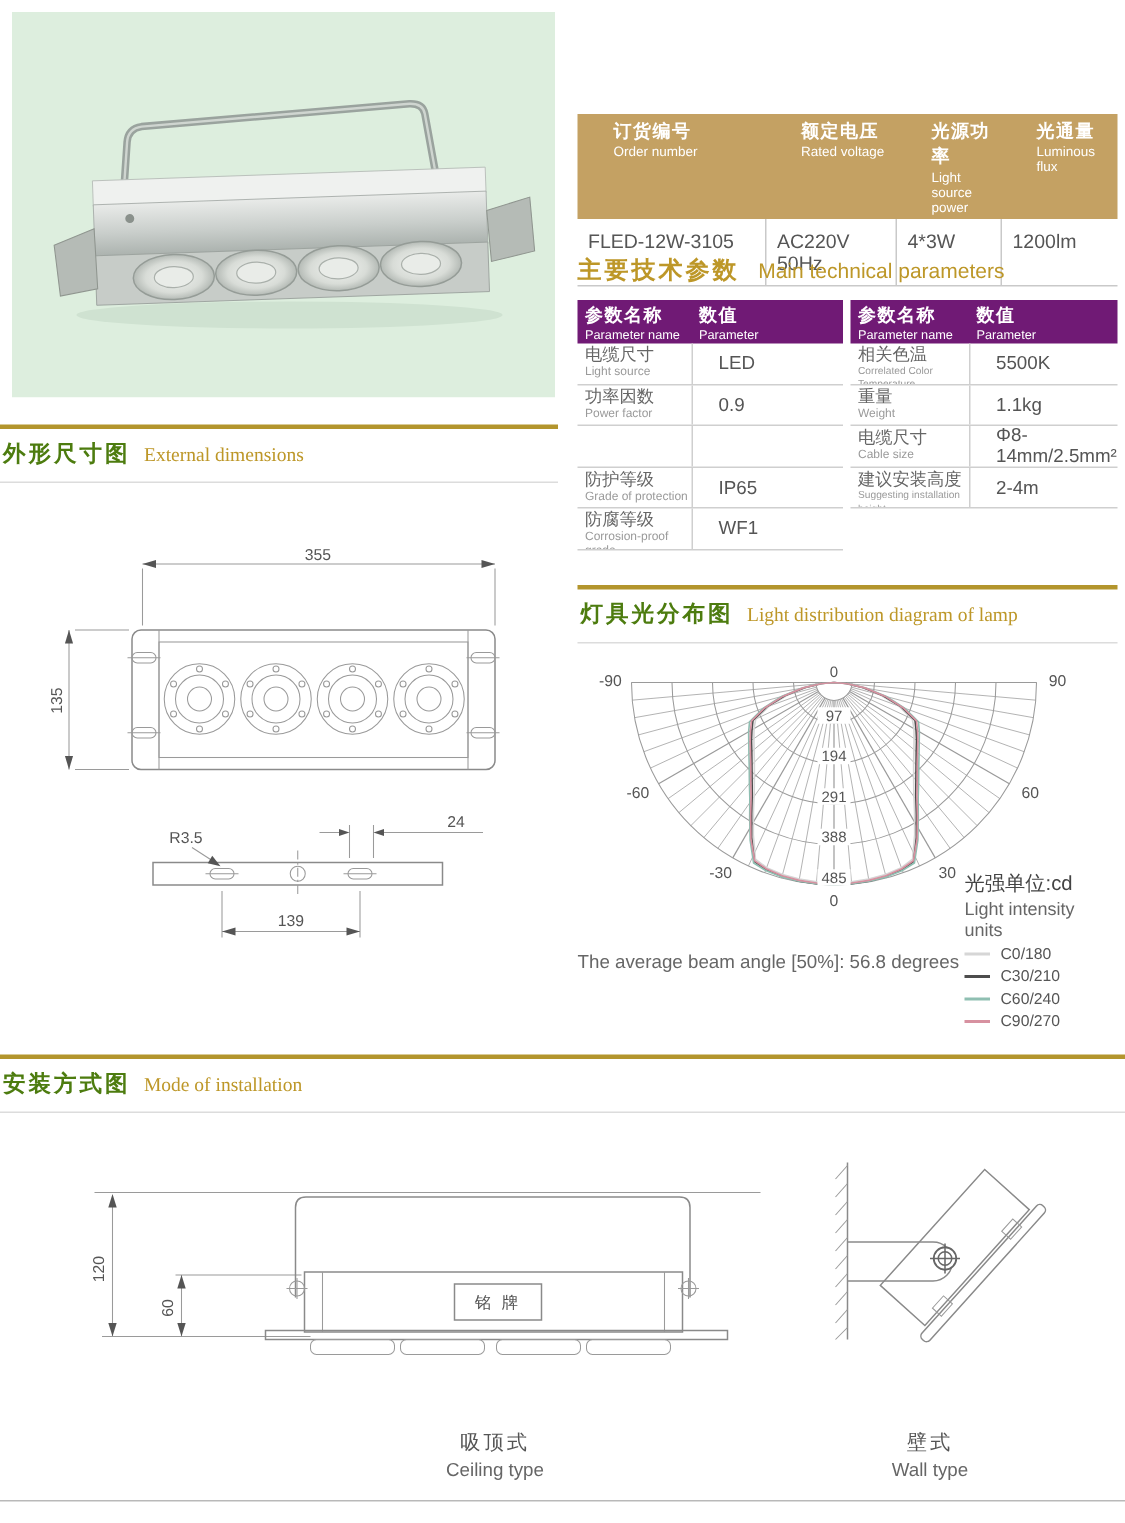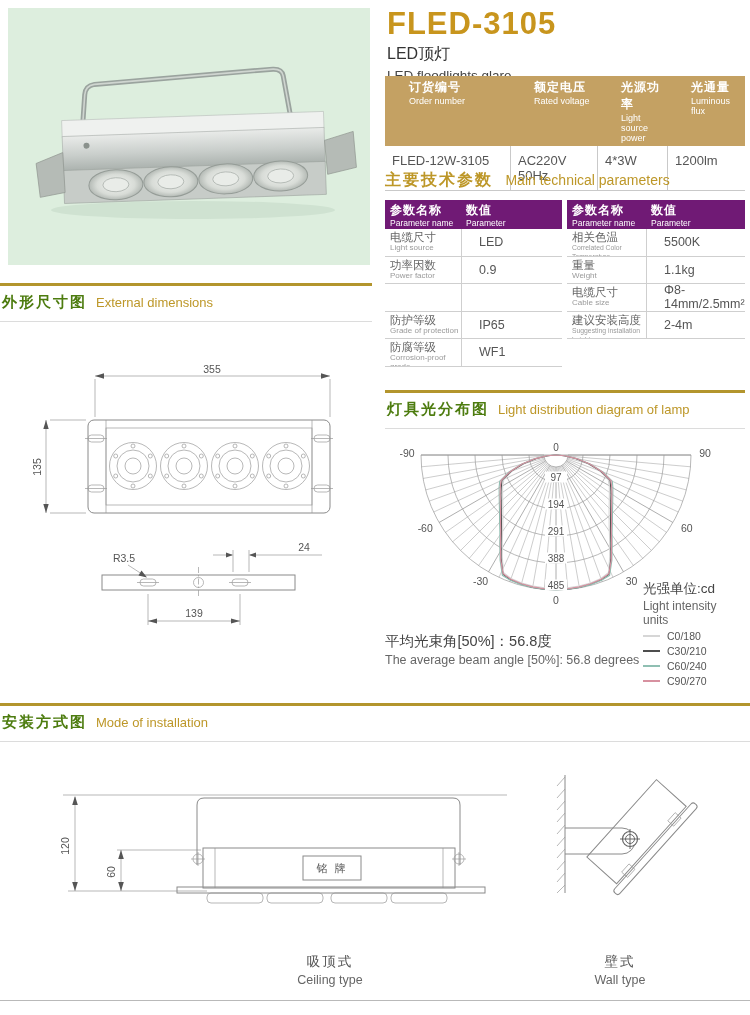--- a/index.html
+++ b/index.html
@@ -3,21 +3,21 @@
 <meta charset="utf-8">
 <style>
   html,body{margin:0;padding:0;background:#fff;}
   #page{position:relative;width:750px;height:1015px;background:#fff;overflow:hidden;
         font-family:"Liberation Sans",sans-serif;color:#444;}
   .abs{position:absolute;}
   
   .goldline{height:3px;background:#b3952d;}
   .sec-title{border-bottom:1px solid #dcdcdc;padding:7px 0 9px 2px;}
   .sec-title .cn{font-size:15px;font-weight:bold;color:#4d7c0f;letter-spacing:2px;}
-  .sec-title .en{font-size:13px;color:#bd9728;margin-left:9px;}
+  .sec-title .en{font-size:13px;color:#bd9728;margin-left:9px;font-family:Liberation Serif, serif;}
   
   .model{font-size:31px;font-weight:bold;color:#c8951d;letter-spacing:1px;line-height:1;}
   .prod-cn{font-size:16px;color:#333;margin-top:5px;}
   .prod-en{font-size:13.5px;color:#444;margin-top:3px;}
   
   .ot-head{display:grid;grid-template-columns:125px 87px 70px 78px;background:#c4a163;color:#fff;}
   .ot-head>div{padding:3px 0 3px 24px;}
   .ot-head .cnh{font-size:12px;font-weight:bold;letter-spacing:1px;}
   .ot-head .enh{font-size:9px;line-height:10px;}
   .ot-row{display:grid;grid-template-columns:125px 87px 70px 78px;border-bottom:1px solid #c9c9c9;}
@@ -95,25 +95,20 @@
           <ellipse cx="107" cy="174" rx="13" ry="7" fill="#e9ece8" stroke="#aab0ab" stroke-width="0.8"></ellipse>
           <ellipse cx="162" cy="173" rx="13" ry="7" fill="#e9ece8" stroke="#aab0ab" stroke-width="0.8"></ellipse>
           <ellipse cx="217" cy="172" rx="13" ry="7" fill="#e9ece8" stroke="#aab0ab" stroke-width="0.8"></ellipse>
           <ellipse cx="272" cy="171" rx="13" ry="7" fill="#e9ece8" stroke="#aab0ab" stroke-width="0.8"></ellipse>
         </g>
         <circle cx="79" cy="134" r="3" fill="#8a918c"></circle>
       </g>
     </svg>
   </div>
 
-  <div class="abs" style="left:387px;top:8px;width:358px;">
-    <div class="model">FLED-3105</div>
-    <div class="prod-cn">LED顶灯</div>
-    <div class="prod-en">LED floodlights glare</div>
-  </div>
 
   <div class="abs" style="left:385px;top:76px;width:360px;">
     <div class="ot-head">
       <div>
           <div class="cnh">订货编号</div>
           <div class="enh">Order number</div>
         </div>
       <div>
           <div class="cnh">额定电压</div>
           <div class="enh">Rated voltage</div>
@@ -398,21 +393,20 @@
             <span class="lg-swatch" style="border-top-color: rgb(143, 191, 178);"></span>
             <span class="lg-label">C60/240</span>
           </div>
           <div class="lg-item">
             <span class="lg-swatch" style="border-top-color: rgb(215, 145, 160);"></span>
             <span class="lg-label">C90/270</span>
           </div>
         </div>
     </div>
     <div class="abs" style="left:0;top:242px;">
-      <div class="beam-cn">平均光束角[50%]：56.8度</div>
       <div class="beam-en">The average beam angle [50%]: 56.8 degrees</div>
     </div>
   </div>
 
   <div class="abs" style="left:0;top:703px;width:750px;">
     <div class="goldline"></div>
     <div class="sec-title">
       <span class="cn">安装方式图</span><span class="en">Mode of installation</span>
     </div>
 

